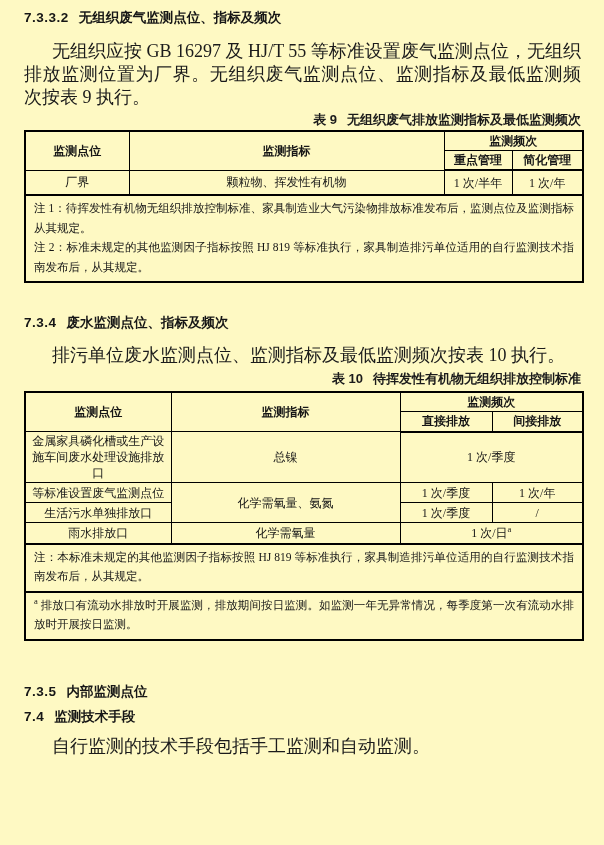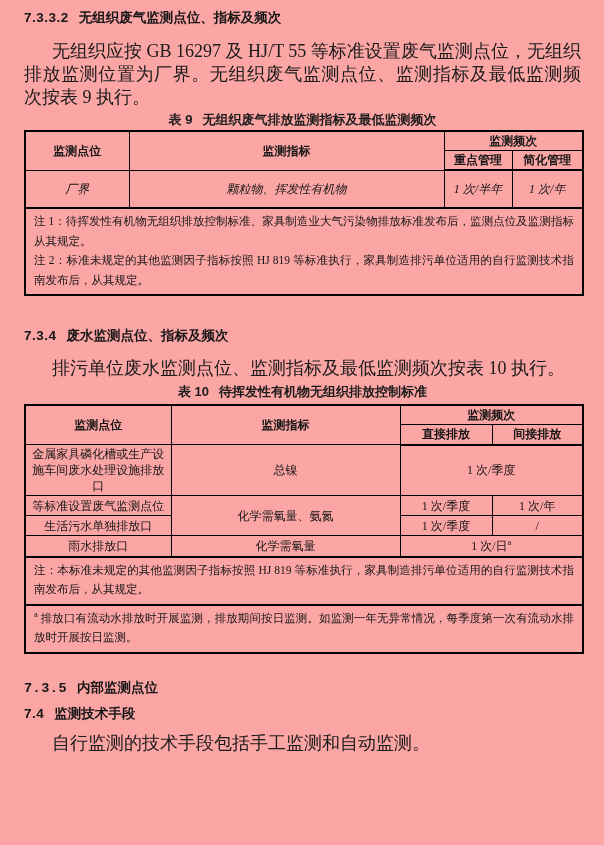--- a/index.html
+++ b/index.html
@@ -1,21 +1,21 @@
 <!DOCTYPE html>
 <html><head>
 <meta charset="utf-8">
 <style>
   * { box-sizing: border-box; }
   html, body { margin: 0; padding: 0; background: #ffffff; }
   .page {
     position: relative;
     width: 604px;
     height: 845px;
-    background: #fca5a5;
+    background: #fef9c3;
     padding: 9px 23px 0 24px;
     overflow: hidden;
     font-family: "Liberation Serif", "DejaVu Serif", serif;
     color: #1b1b1b;
   }
   .sec-heading {
     font-family: "Liberation Sans", "DejaVu Sans", sans-serif;
     font-weight: 700;
     font-size: 13.5px;
     line-height: 18px;
@@ -24,38 +24,38 @@
   }
   .h-num { letter-spacing: 0.5px; margin-right: 10px; }
   .body-para {
     font-size: 18px;
     line-height: 23px;
     text-align: justify;
     text-indent: 28px;
     margin: 0;
   }
   .caption {
-    text-align: center;
+    text-align: right;
     font-family: "Liberation Sans", "DejaVu Sans", sans-serif;
     font-weight: 700;
     font-size: 13px;
     line-height: 18px;
     margin: 0;
   }
   .cap-t { margin-left: 10px; }
 
   
   .m-para1   { margin-top: 13px; }
   .m-cap9    { margin-top: 2px; }
   .m-t9      { margin-top: 1px; }
   .m-h734    { margin-top: 31px; }
   .m-para734 { margin-top: 12px; }
   .m-cap10   { margin-top: 3px; }
   .m-t10     { margin-top: 3px; }
-  .m-h735    { margin-top: 26px; font-family: Liberation Mono, monospace; }
+  .m-h735    { margin-top: 42px; }
   .m-para735 { margin-top: 10px; }
   .m-h74     { margin-top: 7px; }
   .m-para74a { margin-top: 9px; }
   .m-para74b { margin-top: 0; }
 
   table.doc-table {
     width: 100%;
     border-collapse: collapse;
     table-layout: fixed;
     border: 2px solid #000;
@@ -68,21 +68,21 @@
     line-height: 16px;
     padding: 1px 2px;
     color: #161616;
   }
   .doc-table td.th {
     font-family: "Liberation Sans", "DejaVu Sans", sans-serif;
     font-weight: 700;
   }
   .t9 tr.hdr-top td.freq-top { height: 14px; }
   .t9 tr.hdr-sub td { height: 19px; border-bottom: 2px solid #000; }
-  .t9 tr.data-row td { height: 38px; border-bottom: 2px solid #000; font-style: italic; }
+  .t9 tr.data-row td { height: 25px; border-bottom: 2px solid #000; }
   .t10 tr.hdr-top td.freq-top { height: 17px; }
   .t10 tr.hdr-sub td { height: 20px; border-bottom: 2px solid #000; }
   .t10 tr.row1 td { height: 35px; }
   .t10 tr.row2 td { height: 20px; }
   .t10 tr.row3 td { height: 20px; }
   .t10 tr.row4 td { height: 21px; border-bottom: 2px solid #000; }
   .t10 tr.note-row td { border-bottom: 2px solid #000; }
   td.notes-cell {
     text-align: left;
     padding: 3px 8px 4px 8px;

